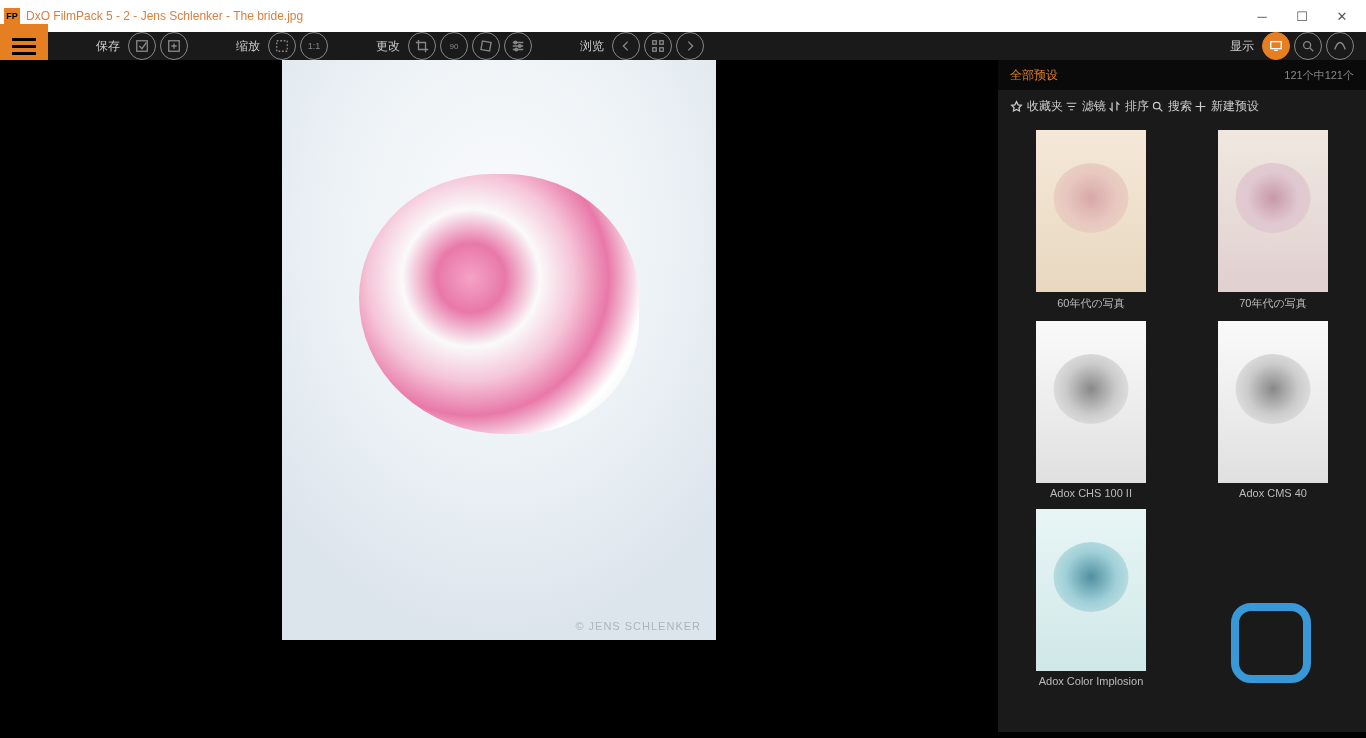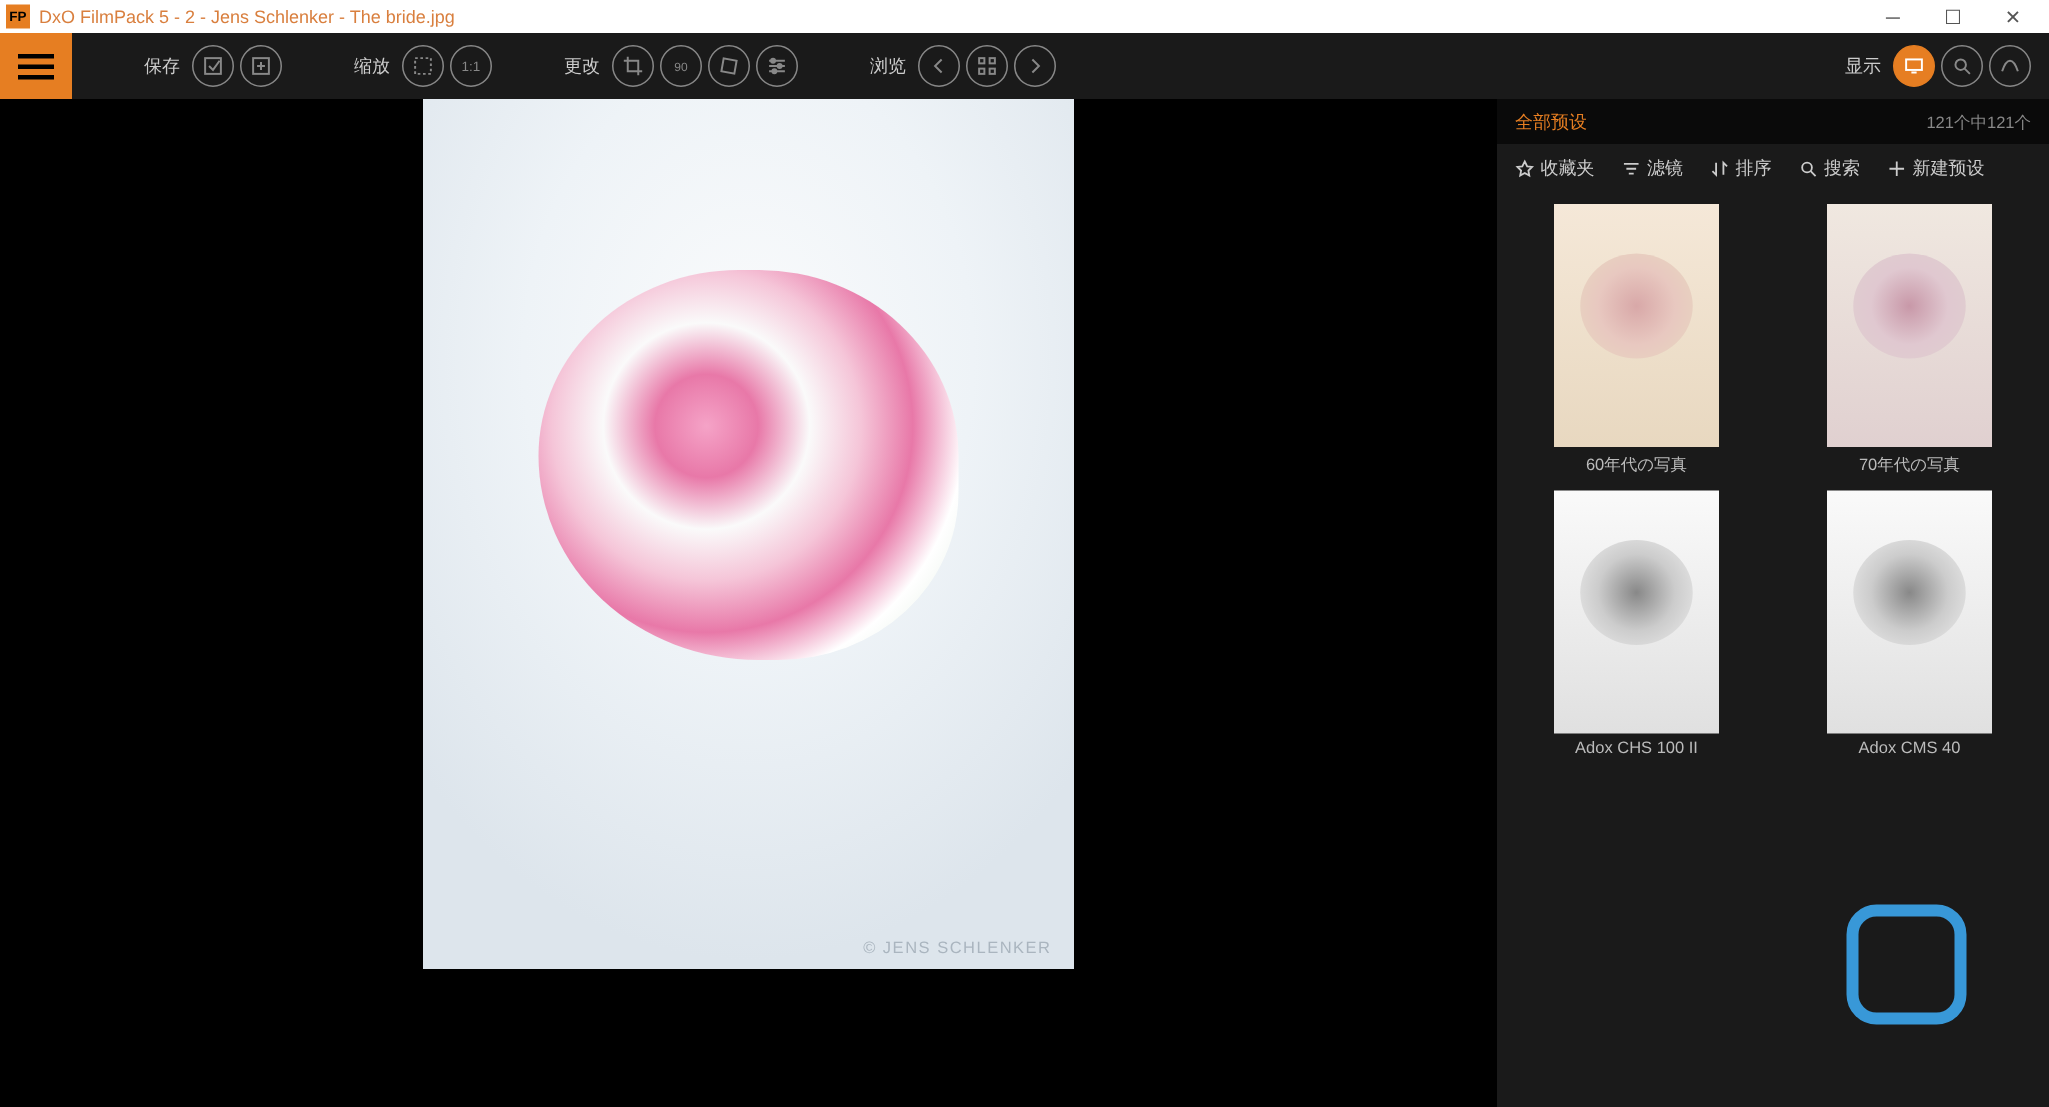--- a/index.html
+++ b/index.html
@@ -1,39 +1,39 @@
 <!DOCTYPE html>
 <html><head>
 <meta charset="utf-8">
 <style>
 * { margin: 0; padding: 0; box-sizing: border-box; }
 body { font-family: "Microsoft YaHei", Arial, sans-serif; background: #000; color: #aaa; overflow: hidden; width: 1366px; height: 738px; }
-.titlebar { height: 22px; background: #fff; display: flex; align-items: center; padding: 0 4px; font-size: 12px; color: #333; }
+.titlebar { height: 32px; background: #fff; display: flex; align-items: center; padding: 0 4px; font-size: 12px; color: #333; }
 .fp-logo { width: 16px; height: 16px; background: #e67e22; margin-right: 6px; display: flex; align-items: center; justify-content: center; font-size: 9px; font-weight: bold; color: #000; }
 .title-text { flex: 1; color: #d97f3e; }
 .win-btn { width: 40px; text-align: center; cursor: pointer; color: #555; font-size: 13px; }
-.toolbar { height: 44px; background: #1a1a1a; display: flex; align-items: center; padding: 0; }
+.toolbar { height: 28px; background: #1a1a1a; display: flex; align-items: center; padding: 0; }
 .hamburger { width: 48px; height: 44px; background: #e67e22; display: flex; flex-direction: column; justify-content: center; align-items: center; gap: 4px; cursor: pointer; }
 .hamburger span { width: 24px; height: 3px; background: #000; }
 .tool-group { display: flex; align-items: center; gap: 4px; margin-left: 48px; }
 .tool-label { color: #ccc; font-size: 12px; margin-right: 4px; }
 .icon-btn { width: 28px; height: 28px; border: 1.5px solid #888; border-radius: 50%; display: flex; align-items: center; justify-content: center; cursor: pointer; color: #888; }
 .icon-btn.active { border-color: #e67e22; background: #e67e22; color: #fff; }
 .icon-btn svg { width: 14px; height: 14px; stroke: currentColor; fill: none; stroke-width: 1.5; }
 .main-area { display: flex; height: 672px; }
 .canvas-area { flex: 1; background: #000; display: flex; align-items: flex-start; justify-content: center; padding-top: 0; position: relative; }
 .photo { width: 434px; height: 580px; background: linear-gradient(180deg, #e8f0f5 0%, #f0f4f8 40%, #dde8f0 100%); position: relative; overflow: hidden; }
 .dress { position: absolute; top: 0; left: 0; right: 0; bottom: 0; background: radial-gradient(ellipse 300px 400px at 50% 30%, #fafbfc 0%, #eef3f7 50%, #dde5ec 100%); }
 .bouquet { position: absolute; top: 42%; left: 50%; transform: translate(-50%, -50%); width: 280px; height: 260px; background: radial-gradient(circle at 40% 40%, #f5a3c7 0%, #e878a8 15%, #fafafa 30%, #f5c5d8 45%, #e878a8 60%, #fff 75%, #d8e8d8 100%); border-radius: 50% 50% 45% 55%; filter: blur(0.5px); }
 .copyright { position: absolute; bottom: 8px; right: 15px; color: #aab5bf; font-size: 11px; letter-spacing: 1px; }
 .sidebar { width: 368px; background: #1a1a1a; display: flex; flex-direction: column; }
 .sidebar-header { height: 30px; background: #0a0a0a; display: flex; align-items: center; padding: 0 12px; font-size: 12px; }
 .sidebar-title { color: #e67e22; flex: 1; }
 .sidebar-count { color: #888; font-size: 11px; }
-.sidebar-filters { height: 32px; display: flex; align-items: center; gap: 18px; padding: 0 12px; font-size: 12px; color: #ccc; }
+.sidebar-filters { height: 32px; display: flex; align-items: center; gap: 2px; padding: 0 12px; font-size: 12px; color: #ccc; }
 .filter-item { display: flex; align-items: center; gap: 4px; cursor: pointer; }
 .filter-item svg { width: 13px; height: 13px; stroke: #ccc; fill: none; stroke-width: 1.5; }
 .preset-grid { flex: 1; overflow-y: auto; padding: 8px 12px; display: grid; grid-template-columns: 1fr 1fr; gap: 10px 20px; align-content: start; }
 .preset { display: flex; flex-direction: column; align-items: center; cursor: pointer; }
 .preset-thumb { width: 110px; height: 162px; background: #333; margin-bottom: 4px; position: relative; overflow: hidden; }
 .preset-label { font-size: 11px; color: #bbb; text-align: center; }
 .thumb-sepia { background: linear-gradient(180deg, #e8dcc0 0%, #d4c4a0 100%); }
 .thumb-60s { background: linear-gradient(180deg, #f5e8d8 0%, #e8d8c0 100%); }
 .thumb-70s { background: linear-gradient(180deg, #f0e8e0 0%, #e0d0d0 100%); }
 .thumb-bw { background: linear-gradient(180deg, #fafafa 0%, #e0e0e0 100%); }
@@ -228,16 +228,22 @@
             <div class="thumb-bouquet tb-bw"></div>
           </div>
           <div class="preset-label">Adox CHS 100 II</div>
         </div>
         <div class="preset">
           <div class="preset-thumb thumb-bw">
             <div class="thumb-bouquet tb-bw"></div>
           </div>
           <div class="preset-label">Adox CMS 40</div>
         </div>
+        <div class="preset">
+          <div class="preset-thumb thumb-implosion">
+            <div class="thumb-bouquet tb-imp"></div>
+          </div>
+          <div class="preset-label">Adox Color Implosion</div>
+        </div>
       </div>
     <div class="watermark-logo"></div>
   </div>
 </div>
 
 </body></html>

